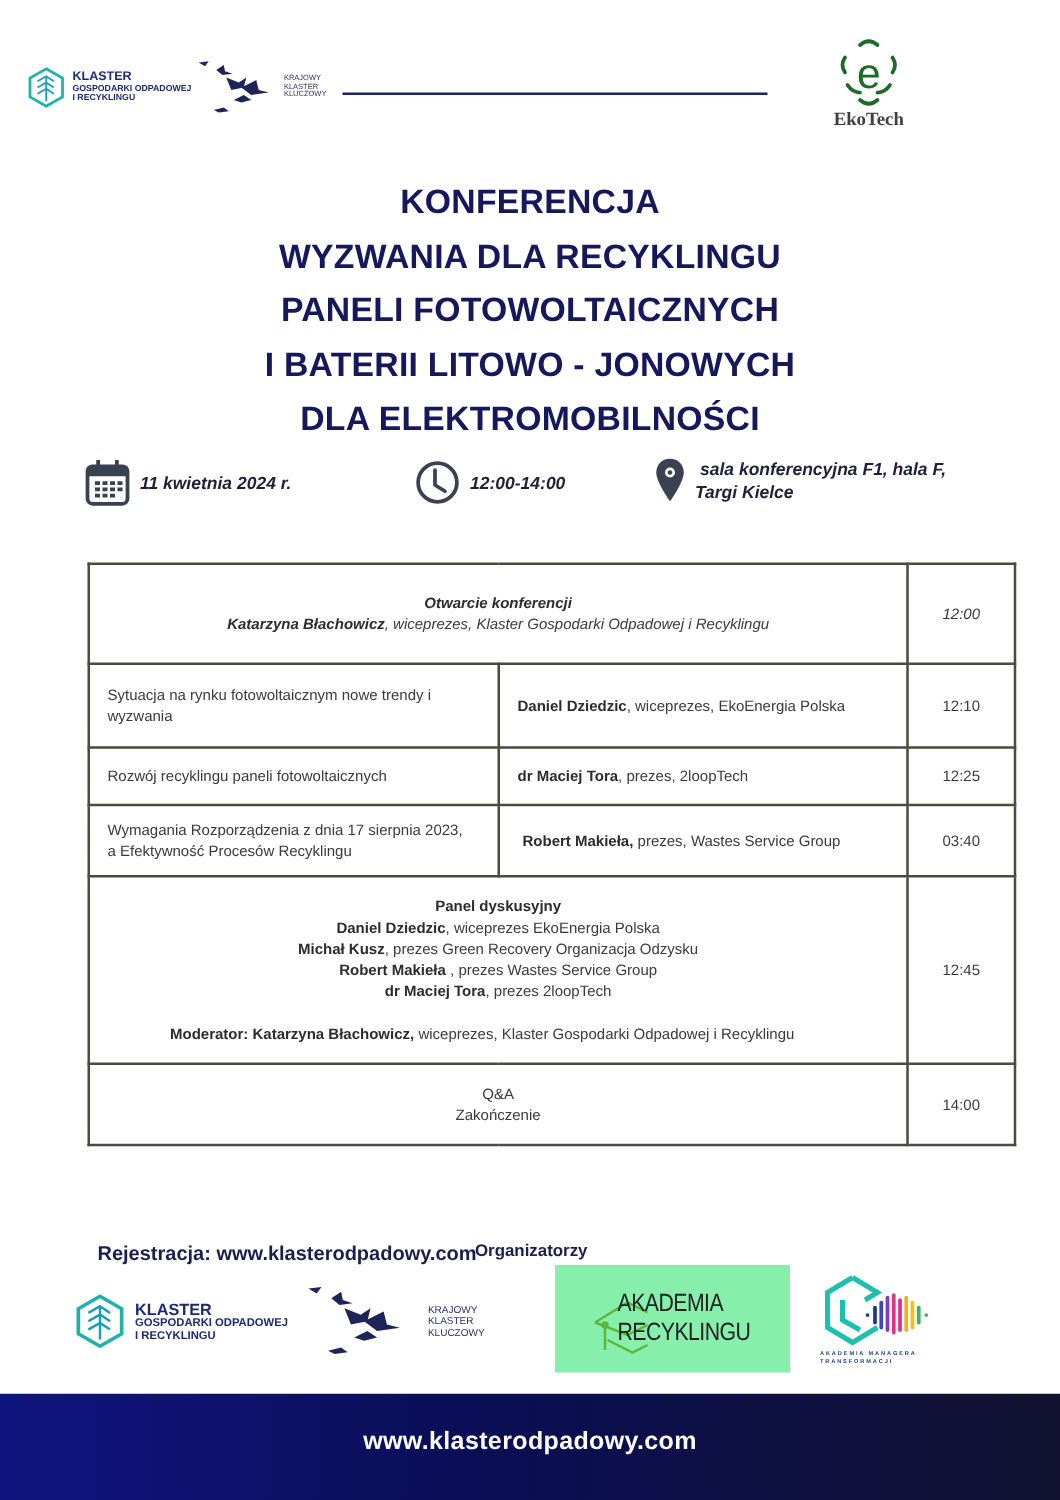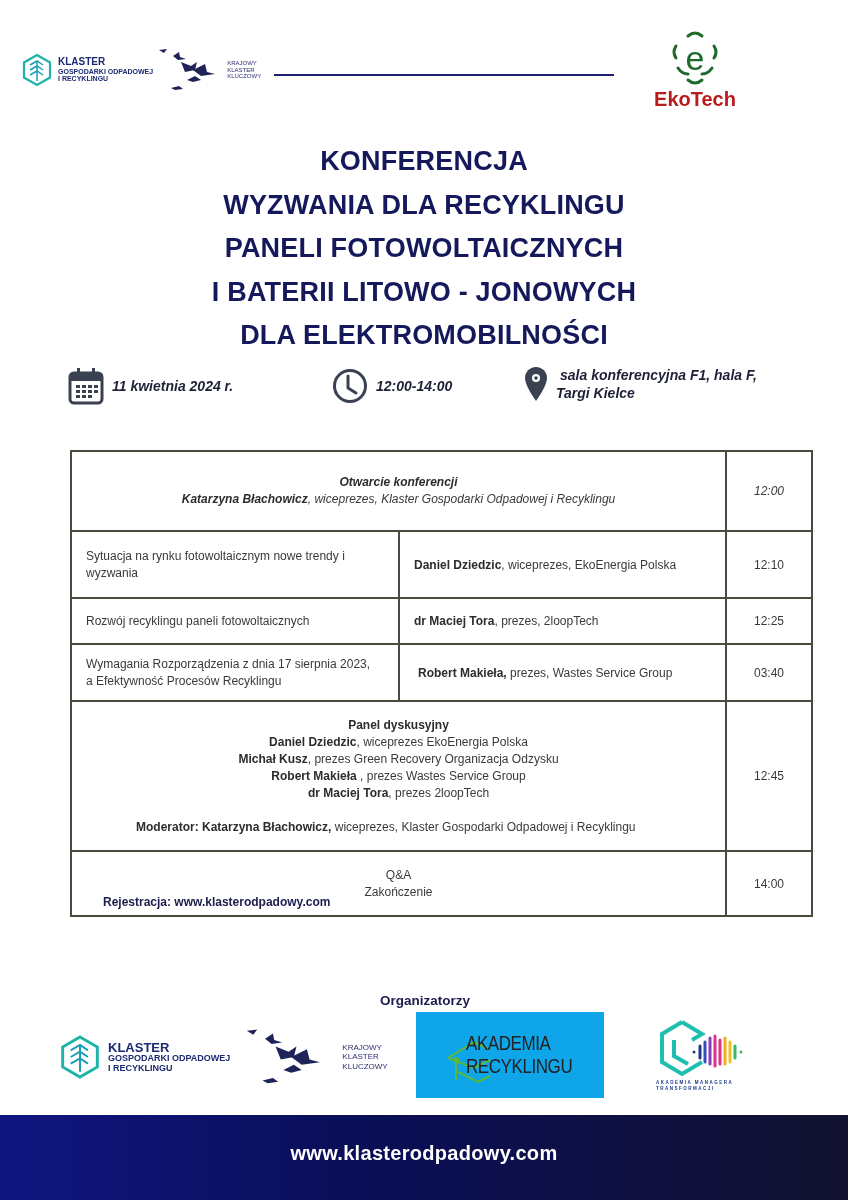--- a/index.html
+++ b/index.html
@@ -3,21 +3,21 @@
 <meta charset="utf-8">
 <style>
   * { box-sizing: border-box; margin: 0; padding: 0; }
   html, body { width: 848px; height: 1200px; background: #ffffff; overflow: hidden; }
   body { position: relative; font-family: "Liberation Sans", sans-serif; color: #2a2a2a; }
 
   
   .hdr-logo-klaster { position: absolute; left: 22px; top: 44px; width: 240px; height: 52px; }
   .hdr-line { position: absolute; left: 274px; top: 74px; width: 340px; height: 2px; background: #1e2170; }
   .ekotech { position: absolute; left: 650px; top: 28px; width: 90px; height: 80px; text-align: center; }
-  .ekotech .word { position: absolute; left: 0; right: 0; top: 60px; font-family: Liberation Sans, sans-serif; font-weight: bold; font-size: 20px; color: #b91c1c; }
+  .ekotech .word { position: absolute; left: 0; right: 0; top: 60px; font-family: Liberation Serif, serif; font-weight: bold; font-size: 15px; color: #404040; }
 
   
   .klaster { display: flex; align-items: center; }
   .klaster .hex { width: 30px; height: 34px; }
   .klaster .kt { margin-left: 6px; line-height: 1.05; color: #1c2a72; font-weight: bold; }
   .klaster .kt .k1 { font-size: 10px; }
   .klaster .kt .k2, .klaster .kt .k3 { font-size: 7px; }
   .klaster .birds { margin-left: 4px; }
   .klaster .kk { margin-left: 6px; font-size: 6px; line-height: 1.15; color: #2b2f6e; }
 
@@ -42,26 +42,26 @@
   .r1 { height: 80px; }
   .r2 { height: 67px; }
   .r3 { height: 46px; }
   .r4 { height: 57px; }
   .r5 { height: 150px; }
   .r6 { height: 65px; }
   .agenda td.topic { width: 328px; line-height: 17px; }
   .line { line-height: 17px; }
 
   
-  .reg { position: absolute; left: 78px; top: 895px; font-weight: bold; font-size: 12px; color: #1b1d4c; margin-left: 25px; }
+  .reg { position: absolute; left: 78px; top: 995px; font-weight: bold; font-size: 16px; color: #1b1d4c; }
   .org-title { position: absolute; left: 0; right: 0; top: 993px; text-align: center; font-weight: bold; font-size: 13.5px; color: #1b1d4c; }
   .org-title span { margin-left: 2px; }
 
   .bottom-klaster { position: absolute; left: 60px; top: 1022px; width: 330px; height: 70px; }
-  .akad-rec { position: absolute; left: 416px; top: 1012px; width: 188px; height: 86px; background: #0ea5e9; }
+  .akad-rec { position: absolute; left: 444px; top: 1012px; width: 188px; height: 86px; background: #86efac; }
   .akad-rec .a1, .akad-rec .a2 { position: absolute; left: 50px; font-family: "Liberation Sans", sans-serif; font-size: 20px; color: #222; letter-spacing: -0.5px; transform: scaleX(0.85); transform-origin: left; }
   .akad-rec .a1 { top: 20px; }
   .akad-rec .a2 { top: 43px; }
   .amt { position: absolute; left: 652px; top: 1018px; width: 110px; height: 80px; }
   .amt .lbl { position: absolute; left: 4px; top: 62px; font-size: 4.5px; letter-spacing: 1.5px; color: #1b3a8a; font-weight: bold; line-height: 6px; }
 
   
   .footer { position: absolute; left: 0; top: 1115px; width: 848px; height: 106px; background: linear-gradient(90deg, #0f1580 0%, #0a0e55 45%, #121230 100%); }
   .footer .url { position: absolute; left: 0; right: 0; top: 27px; text-align: center; color: #ffffff; font-weight: bold; font-size: 20px; letter-spacing: 0.3px; }
 </style>

